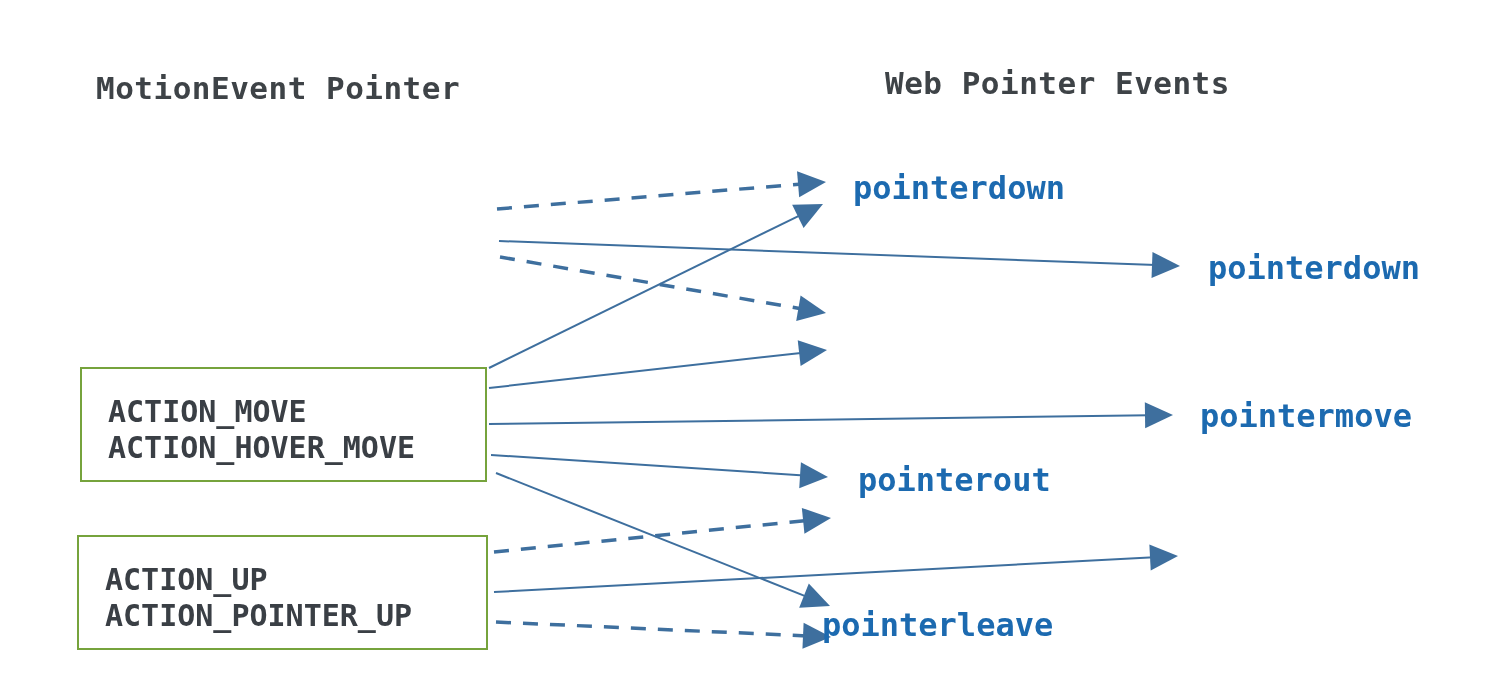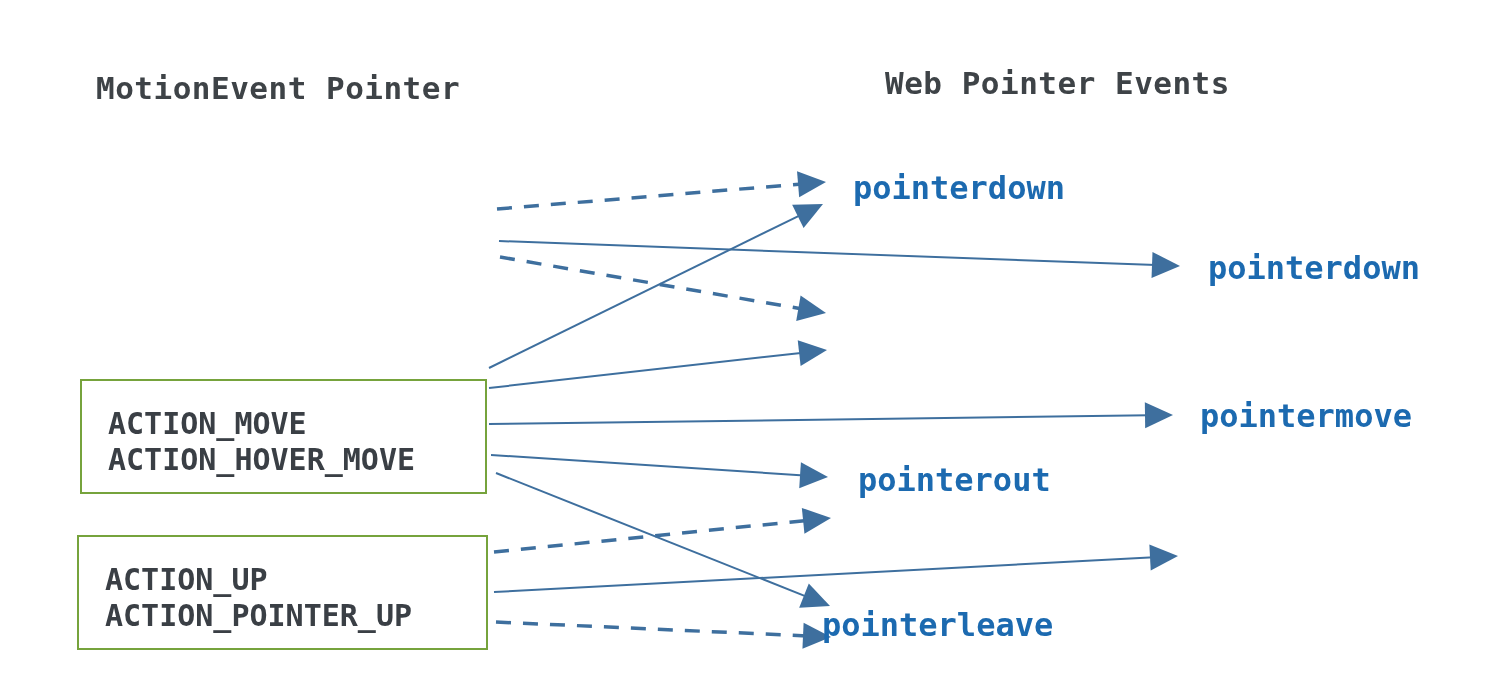--- a/index.html
+++ b/index.html
@@ -35,21 +35,21 @@
     position: absolute;
     box-sizing: border-box;
     border: 2.5px solid #76a33c;
     background: #ffffff;
     display: flex;
     flex-direction: column;
     justify-content: center;
     padding-left: 26px;
   }
   .box-down { left: 68px; top: 179px; width: 425px; height: 118px; }
-  .box-move { left: 80px; top: 379px; width: 407px; height: 115px; }
+  .box-move { left: 80px; top: 367px; width: 407px; height: 115px; }
   .box-up   { left: 77px; top: 535px; width: 411px; height: 115px; }
   .action-line {
     font-size: 30px;
     font-weight: bold;
     color: #3a3f45;
     line-height: 36px;
     white-space: nowrap;
     transform: translateY(5px);
   }
   .event-label {

